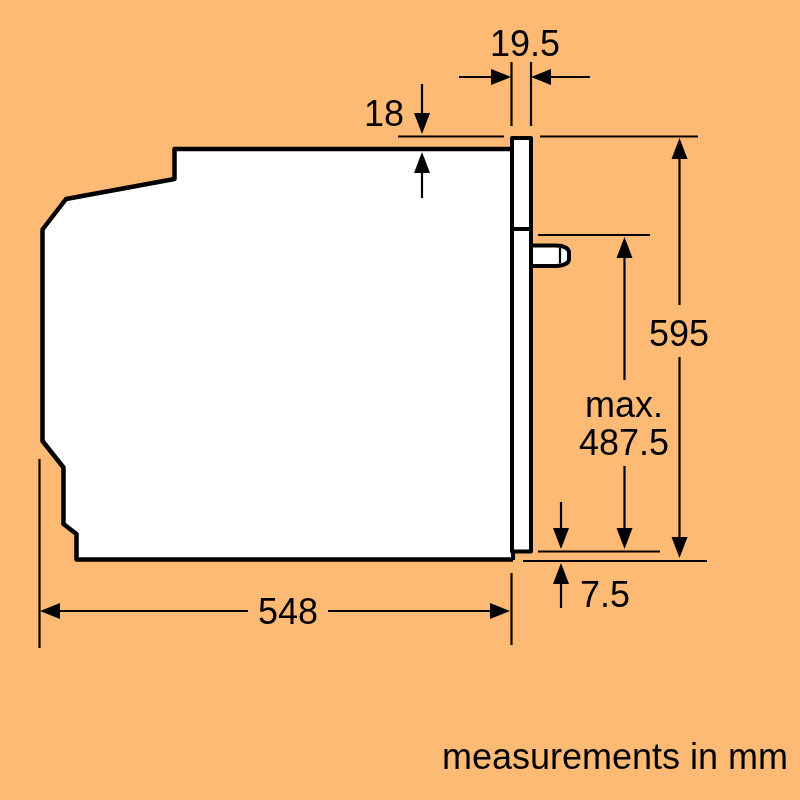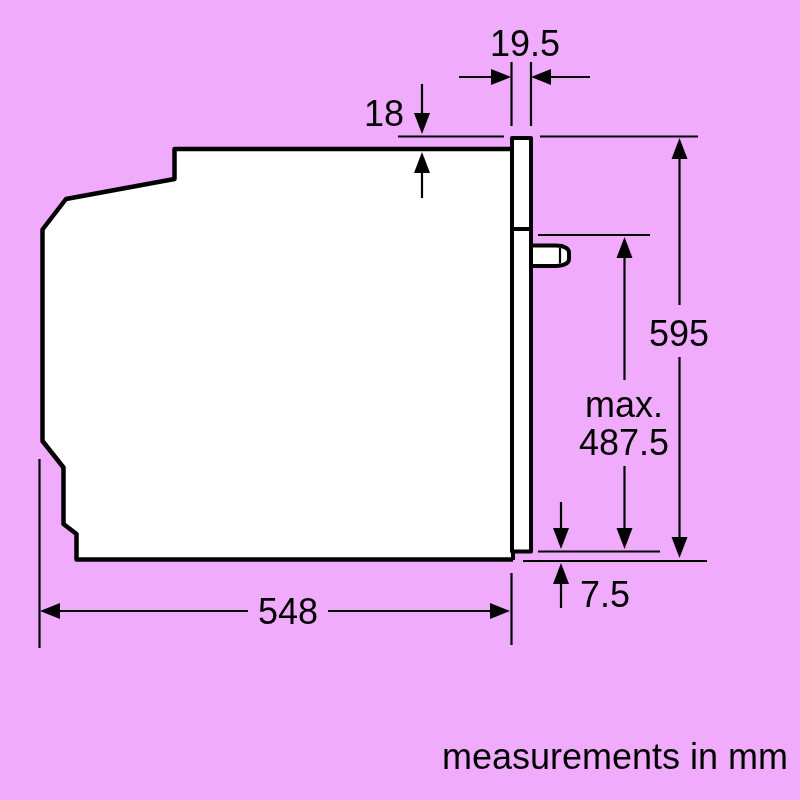--- a/index.html
+++ b/index.html
@@ -7,21 +7,21 @@
     padding: 0;
     background: #ffffff;
     width: 800px;
     height: 800px;
     font-family: "Liberation Sans", sans-serif;
   }
   .stage {
     position: relative;
     width: 800px;
     height: 800px;
-    background: #f0abfc;
+    background: #fdba74;
     overflow: hidden;
   }
   svg { display: block; }
   .outline {
     fill: #ffffff;
     stroke: #000000;
     stroke-width: 4.5;
     stroke-linejoin: round;
     stroke-linecap: butt;
   }

